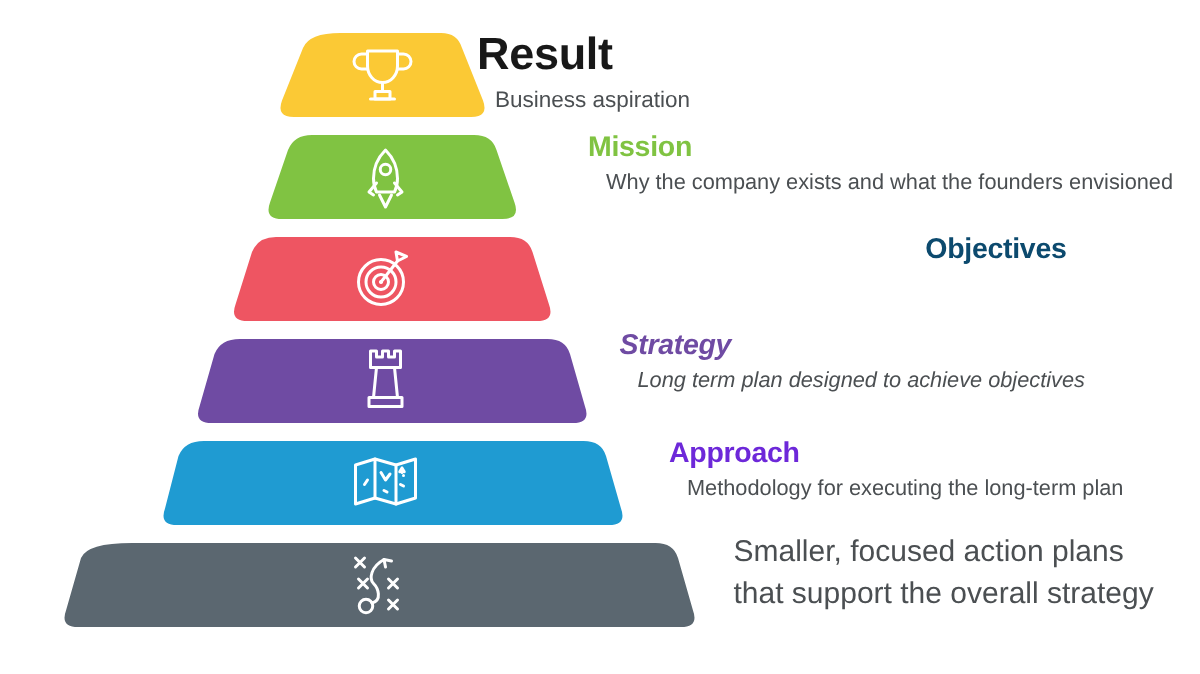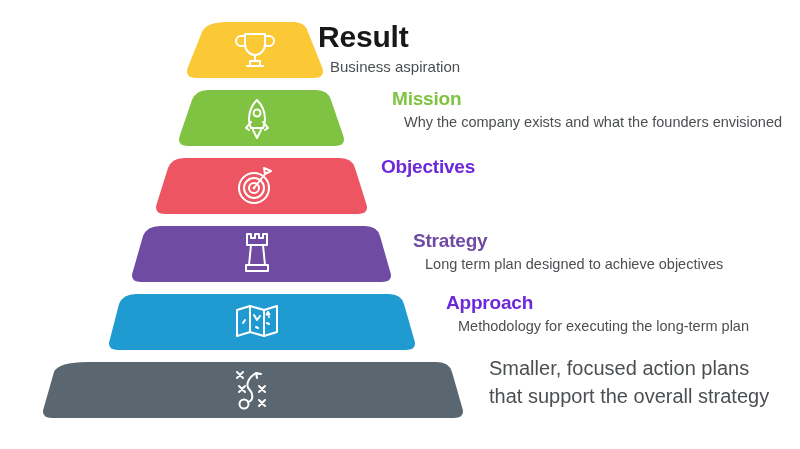--- a/index.html
+++ b/index.html
@@ -68,21 +68,21 @@
   .t-mission     { left: 348px; top: 88px;  width: 420px; margin-left: 44px; }
   .t-mission .layer-title { font-size: 19px; }
   .t-mission .layer-desc  { font-size: 14.5px; padding-left: 12px; }
 
   
   .t-objectives  { left: 381px; top: 156px; width: 330px; }
   .t-objectives .layer-title { font-size: 19px; }
   .t-objectives .layer-desc  { font-size: 14.5px; padding-left: 12px; }
 
   
-  .t-strategy    { left: 413px; top: 230px; width: 330px; }
+  .t-strategy    { left: 413px; top: 220px; width: 330px; font-style: italic; }
   .t-strategy .layer-title { font-size: 19px; }
   .t-strategy .layer-desc  { font-size: 14.5px; padding-left: 12px; }
 
   
   .t-approach    { left: 446px; top: 292px; width: 330px; }
   .t-approach .layer-title { font-size: 19px; }
   .t-approach .layer-desc  { font-size: 14.5px; padding-left: 12px; }
 
   
   .t-tactics     { left: 477px; top: 352px; width: 300px; }
@@ -193,21 +193,21 @@
     <div class="layer-title" style="color: rgb(24, 24, 24);">Result</div>
     <div class="layer-desc">Business aspiration</div>
   </div>
 
   <div class="layer-text t-mission">
     <div class="layer-title" style="color:#80c342;">Mission</div>
     <div class="layer-desc">Why the company exists and what the founders envisioned</div>
   </div>
 
   <div class="layer-text t-objectives">
-    <div class="layer-title" style="color:#6d28d9;">Objectives</div>
+    <div class="layer-title" style="color:#0c4a6e;text-align:right;">Objectives</div>
   </div>
 
   <div class="layer-text t-strategy">
     <div class="layer-title" style="color:#6f4ba3;">Strategy</div>
     <div class="layer-desc">Long term plan designed to achieve objectives</div>
   </div>
 
   <div class="layer-text t-approach">
     <div class="layer-title" style="color:#6d28d9;">Approach</div>
     <div class="layer-desc">Methodology for executing the long-term plan</div>

